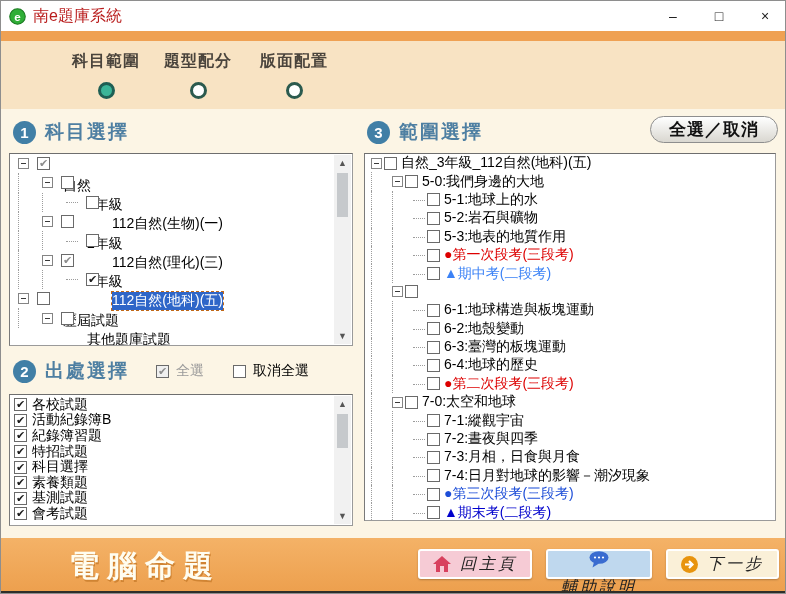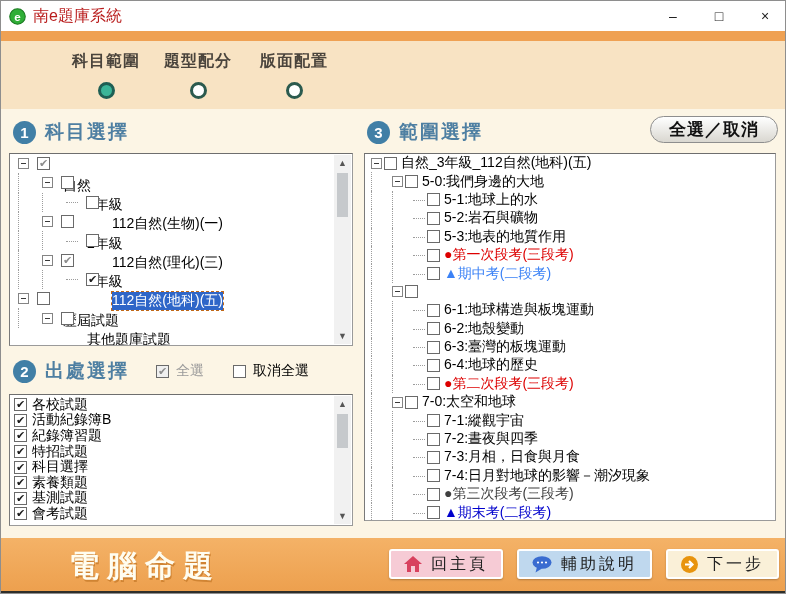--- a/index.html
+++ b/index.html
@@ -65,23 +65,23 @@
   
   .pill-btn{position:absolute;right:9px;top:7px;width:128px;height:27px;border:1px solid #8E8E8E;border-radius:14px;
     background:linear-gradient(#FFFFFF,#D9D7D0);display:flex;align-items:center;justify-content:center;
     font-size:17px;font-weight:bold;color:#111;letter-spacing:1px;cursor:default;}
   
   .footer{position:absolute;left:0;top:537px;width:786px;height:53px;background:linear-gradient(#F4B267,#EDA04E);}
   .brand{position:absolute;left:68px;top:8px;font-size:30px;font-weight:bold;color:#FFFDF0;letter-spacing:8px;
     text-shadow:1px 2px 0 #D08433;}
   .fbtns{position:absolute;right:8px;top:11px;display:flex;gap:14px;}
   .fbtn{height:30px;padding:0 13px;border:2px solid #FFFFFF;border-radius:3px;display:flex;align-items:center;gap:9px;
-    font-size:16px;color:#222;letter-spacing:3px;box-shadow:0 1px 2px rgba(0,0,0,.25);cursor:default;}
+    font-size:16px;color:#222;letter-spacing:3px;box-shadow:0 1px 2px rgba(0,0,0,.25);cursor:default;font-style:italic;}
   .fbtn.home{background:#F6CBD5;}
-  .fbtn.help{background:#BFD8EE;}
+  .fbtn.help{background:#BFD8EE;flex-direction:column;}
   .fbtn.next{background:#FAF0D8;}
   .fbtn svg{flex:none;}
   .bottom-strip{position:absolute;left:0;top:590px;width:786px;height:4px;background:#2E2E2A;}
 </style>
 </head>
 <body>
 
 <div class="window">
 
   <div class="titlebar">
@@ -375,21 +375,21 @@
             <span class="guide"></span>
             <span class="stub"></span>
             <span class="cbx"></span>
             <span class="lbl">7-4:日月對地球的影響－潮汐現象</span>
           </div>
           <div class="tree-row">
             <span class="guide"></span>
             <span class="guide"></span>
             <span class="stub"></span>
             <span class="cbx"></span>
-            <span class="lbl" style="color: #404040;">●第三次段考(三段考)</span>
+            <span class="lbl" style="color: #1d4ed8;">●第三次段考(三段考)</span>
           </div>
           <div class="tree-row">
             <span class="guide"></span>
             <span class="guide"></span>
             <span class="stub"></span>
             <span class="cbx"></span>
             <span class="lbl" style="color: rgb(0, 0, 204);">▲期末考(二段考)</span>
           </div>
         </div>
     </div>

